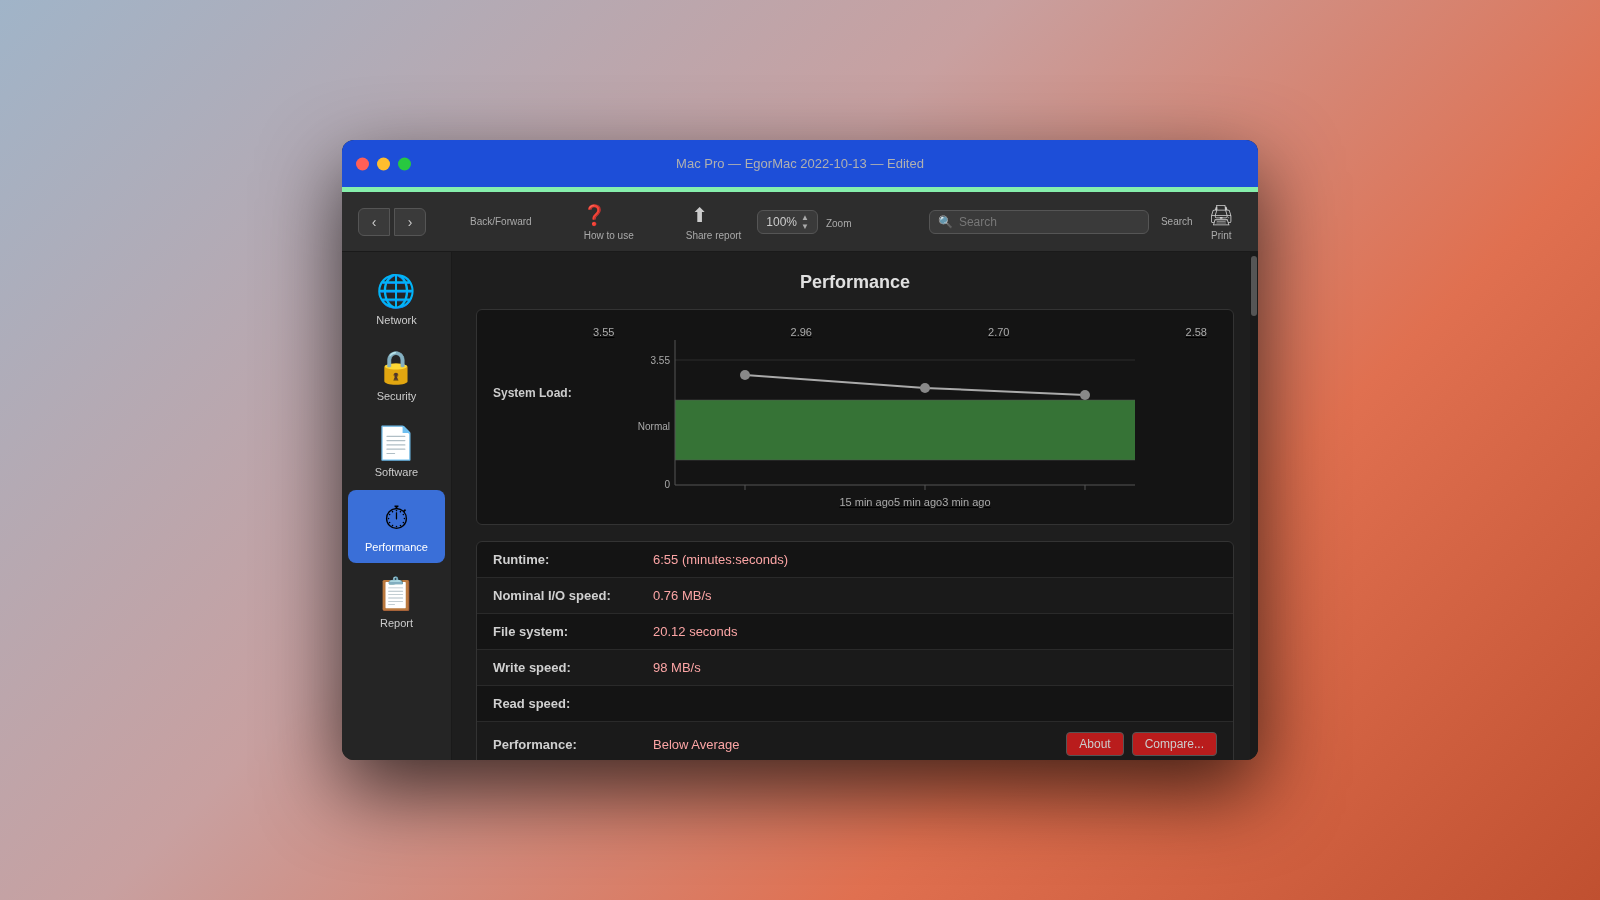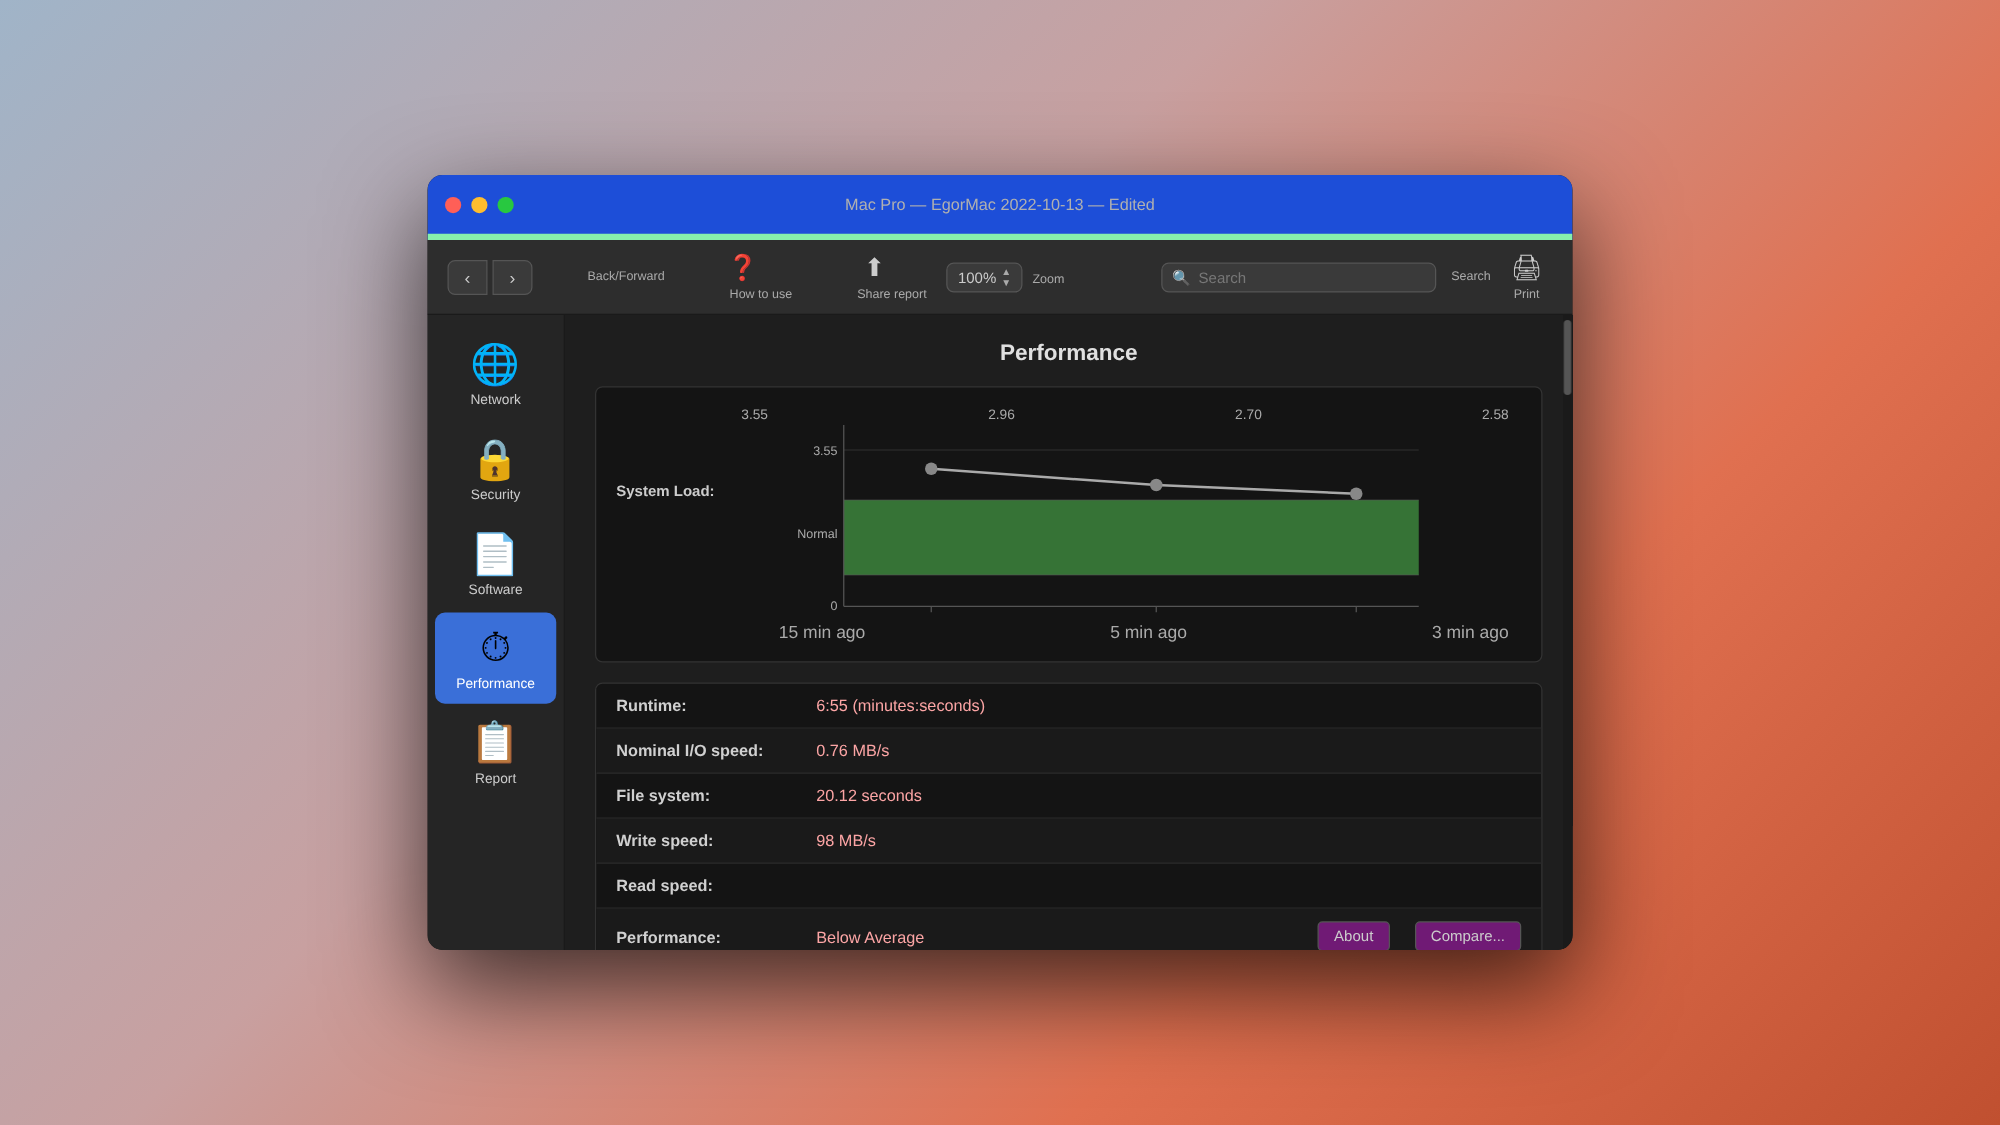--- a/index.html
+++ b/index.html
@@ -244,28 +244,27 @@
     .stats-value {
       font-size: 13px;
       color: #fca5a5;
       flex: 1;
     }
     .stats-actions {
       display: flex;
       gap: 8px;
     }
     .stats-btn {
-      background: #701a75;
+      background: #b91c1c;
       border: 1px solid #555;
       border-radius: 4px;
       padding: 4px 12px;
       color: #ccc;
       font-size: 12px;
       cursor: pointer;
-      margin-left: 12px;
     }
 
     
     .sidebar::-webkit-scrollbar { width: 4px; }
     .sidebar::-webkit-scrollbar-track { background: transparent; }
     .sidebar::-webkit-scrollbar-thumb { background: #444; border-radius: 2px; }
 
     
     .window-scroll {
       position: absolute;
@@ -365,21 +364,21 @@
         <span class="label">Report</span>
       </div>
     </div>
 
     <div class="content">
       <div class="section-title">Performance</div>
 
       <div class="chart-container">
         <div style="display:flex; align-items:flex-start;">
           <div style="width:80px; font-size:12px; color:#ccc; font-weight:600; padding-top:60px;">System Load:</div>
-          <div style="flex:1;">
+          <div style="flex:1;text-decoration:underline;">
             
             <div style="display:flex; justify-content:space-between; padding: 0 10px 2px 20px; font-size:11px; color:#aaa;">
               <span>3.55</span>
               <span>2.96</span>
               <span>2.70</span>
               <span>2.58</span>
             </div>
             
             <svg width="100%" height="150" viewBox="0 0 500 150">
 
@@ -400,21 +399,21 @@
 
               <text x="25" y="24" text-anchor="end" fill="#aaa" font-size="10">3.55</text>
               <text x="25" y="90" text-anchor="end" fill="#aaa" font-size="10">Normal</text>
               <text x="25" y="148" text-anchor="end" fill="#aaa" font-size="10">0</text>
 
               <line x1="100" y1="145" x2="100" y2="150" stroke="#555" stroke-width="1"></line>
               <line x1="280" y1="145" x2="280" y2="150" stroke="#555" stroke-width="1"></line>
               <line x1="440" y1="145" x2="440" y2="150" stroke="#555" stroke-width="1"></line>
             </svg>
             
-            <div style="display:flex; justify-content:space-between; padding: 2px 10px 0 50px; font-size:14px; color:#aaa;">
+            <div style="display:flex; justify-content:center; padding: 2px 10px 0 50px; font-size:11px; color:#aaa;">
               <span>15 min ago</span>
               <span>5 min ago</span>
               <span>3 min ago</span>
             </div>
           </div>
         </div>
       </div>
 
       <div class="stats-table">
         <div class="stats-row">

